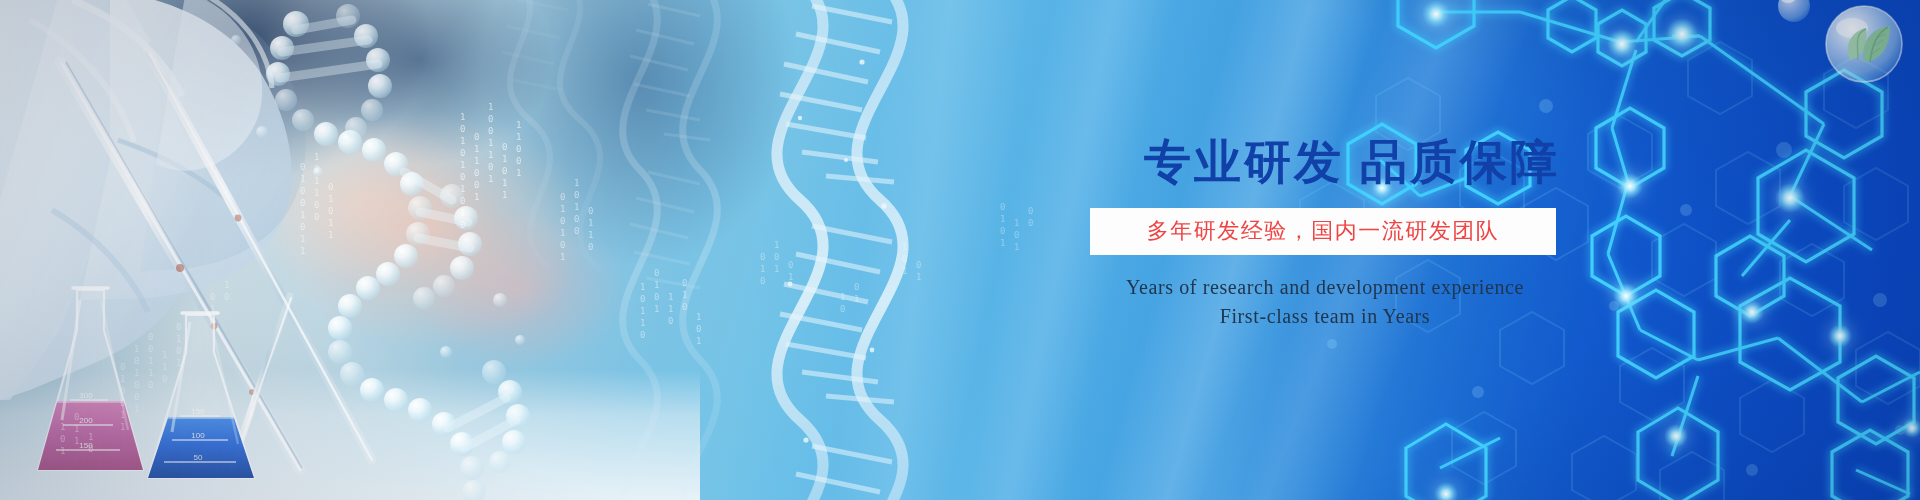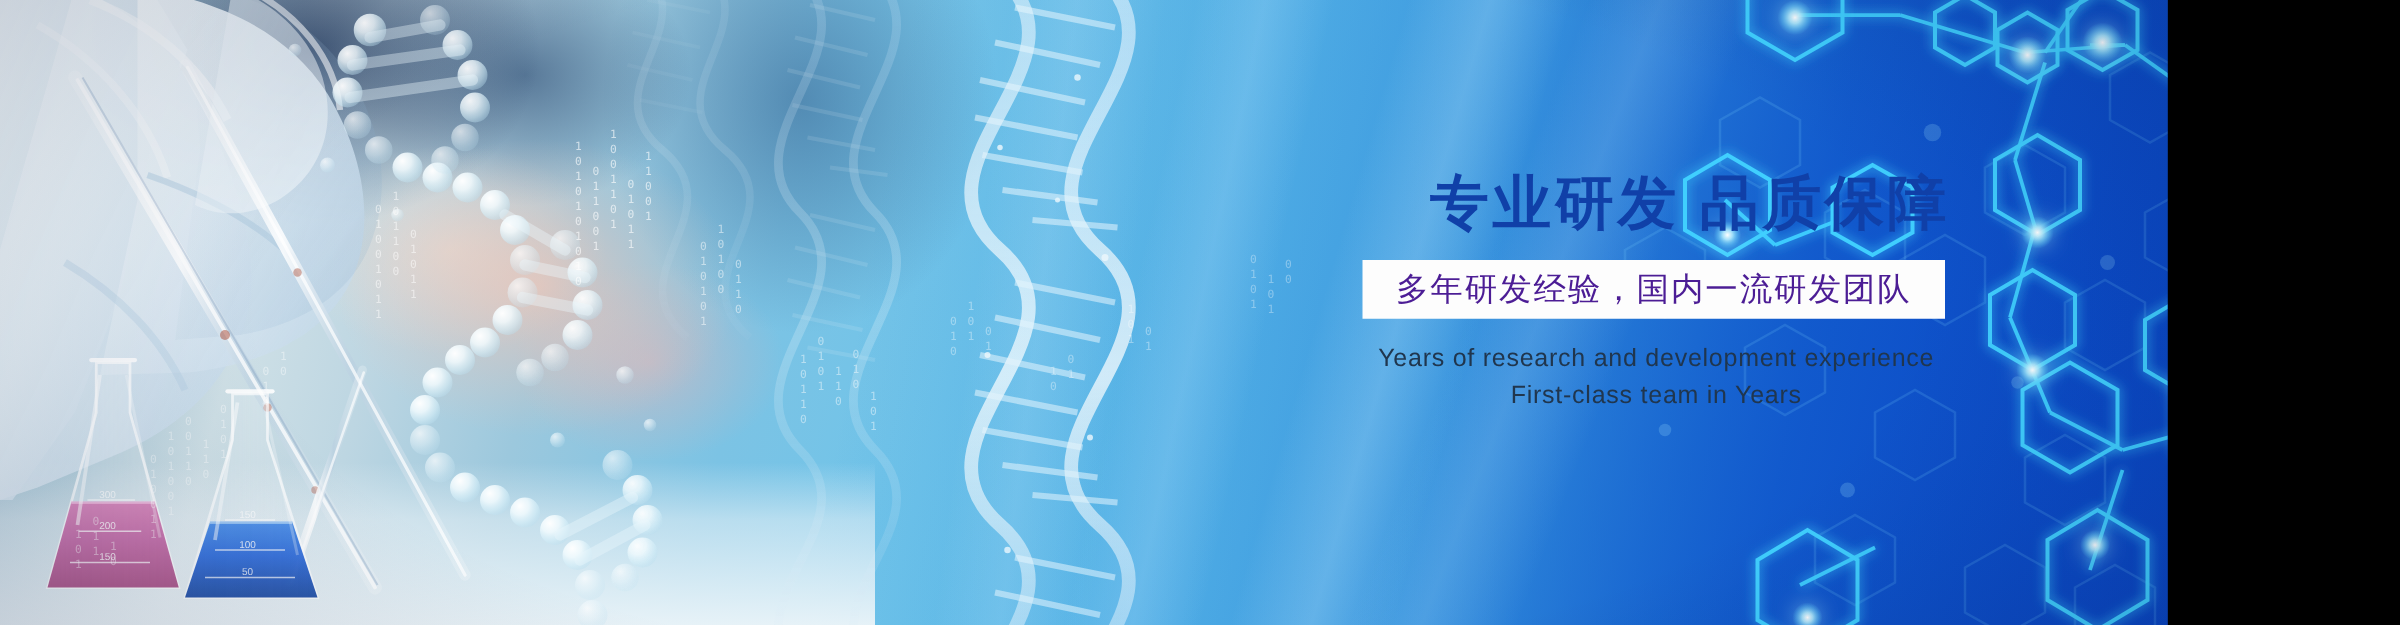--- a/index.html
+++ b/index.html
@@ -1,21 +1,21 @@
 <!DOCTYPE html>
 <html><head>
 <meta charset="utf-8">
 <title>Banner</title>
 <style>
   * { margin:0; padding:0; box-sizing:border-box; }
   html,body { width:1920px; height:500px; overflow:hidden; background:#000; }
   body { font-family:"Liberation Sans","DejaVu Sans",sans-serif; }
 
   .banner{
-    position:relative; width:1734px; height:500px; overflow:hidden;
+    position:relative; width:1920px; height:500px; overflow:hidden;
     background:
       
       linear-gradient(100deg,
         rgba(120,160,190,0.0) 0%,
         rgba(120,170,200,0.0) 40%,
         rgba(20,100,200,0.35) 66%,
         rgba(12,80,200,0.80) 82%,
         rgba(10,70,195,0.95) 100%),
       
       linear-gradient(105deg,
@@ -76,26 +76,27 @@
     font-size:47px; font-weight:bold; color:#1040a8;
     letter-spacing:3px; line-height:1.12; white-space:nowrap;
     text-align:center; margin-left:24px;
   }
   .subtitle-box{
     margin-top:19px; background:#fdfdfd; display:block;
     width:466px; height:47px; margin-left:10px;
     display:flex; align-items:center; justify-content:center;
   }
   .subtitle-text{
-    font-size:26px; color:#4c1d95; letter-spacing:1.5px; white-space:nowrap;
+    font-size:22px; color:#ef4444; letter-spacing:1.5px; white-space:nowrap;
   }
   .eng-lines{ margin-top:18px; text-align:center; width:486px; margin-left:2px; }
   .eng-line{
     font-size:20px; color:#20364e; letter-spacing:0.6px; line-height:1.45;
     white-space:nowrap;
+    font-family:Liberation Serif, serif;
   }
 
   
   .svg-layer{ position:absolute; inset:0; width:1920px; height:500px; pointer-events:none; }
 </style>
 </head>
 <body>
 
 <div class="banner">
 

